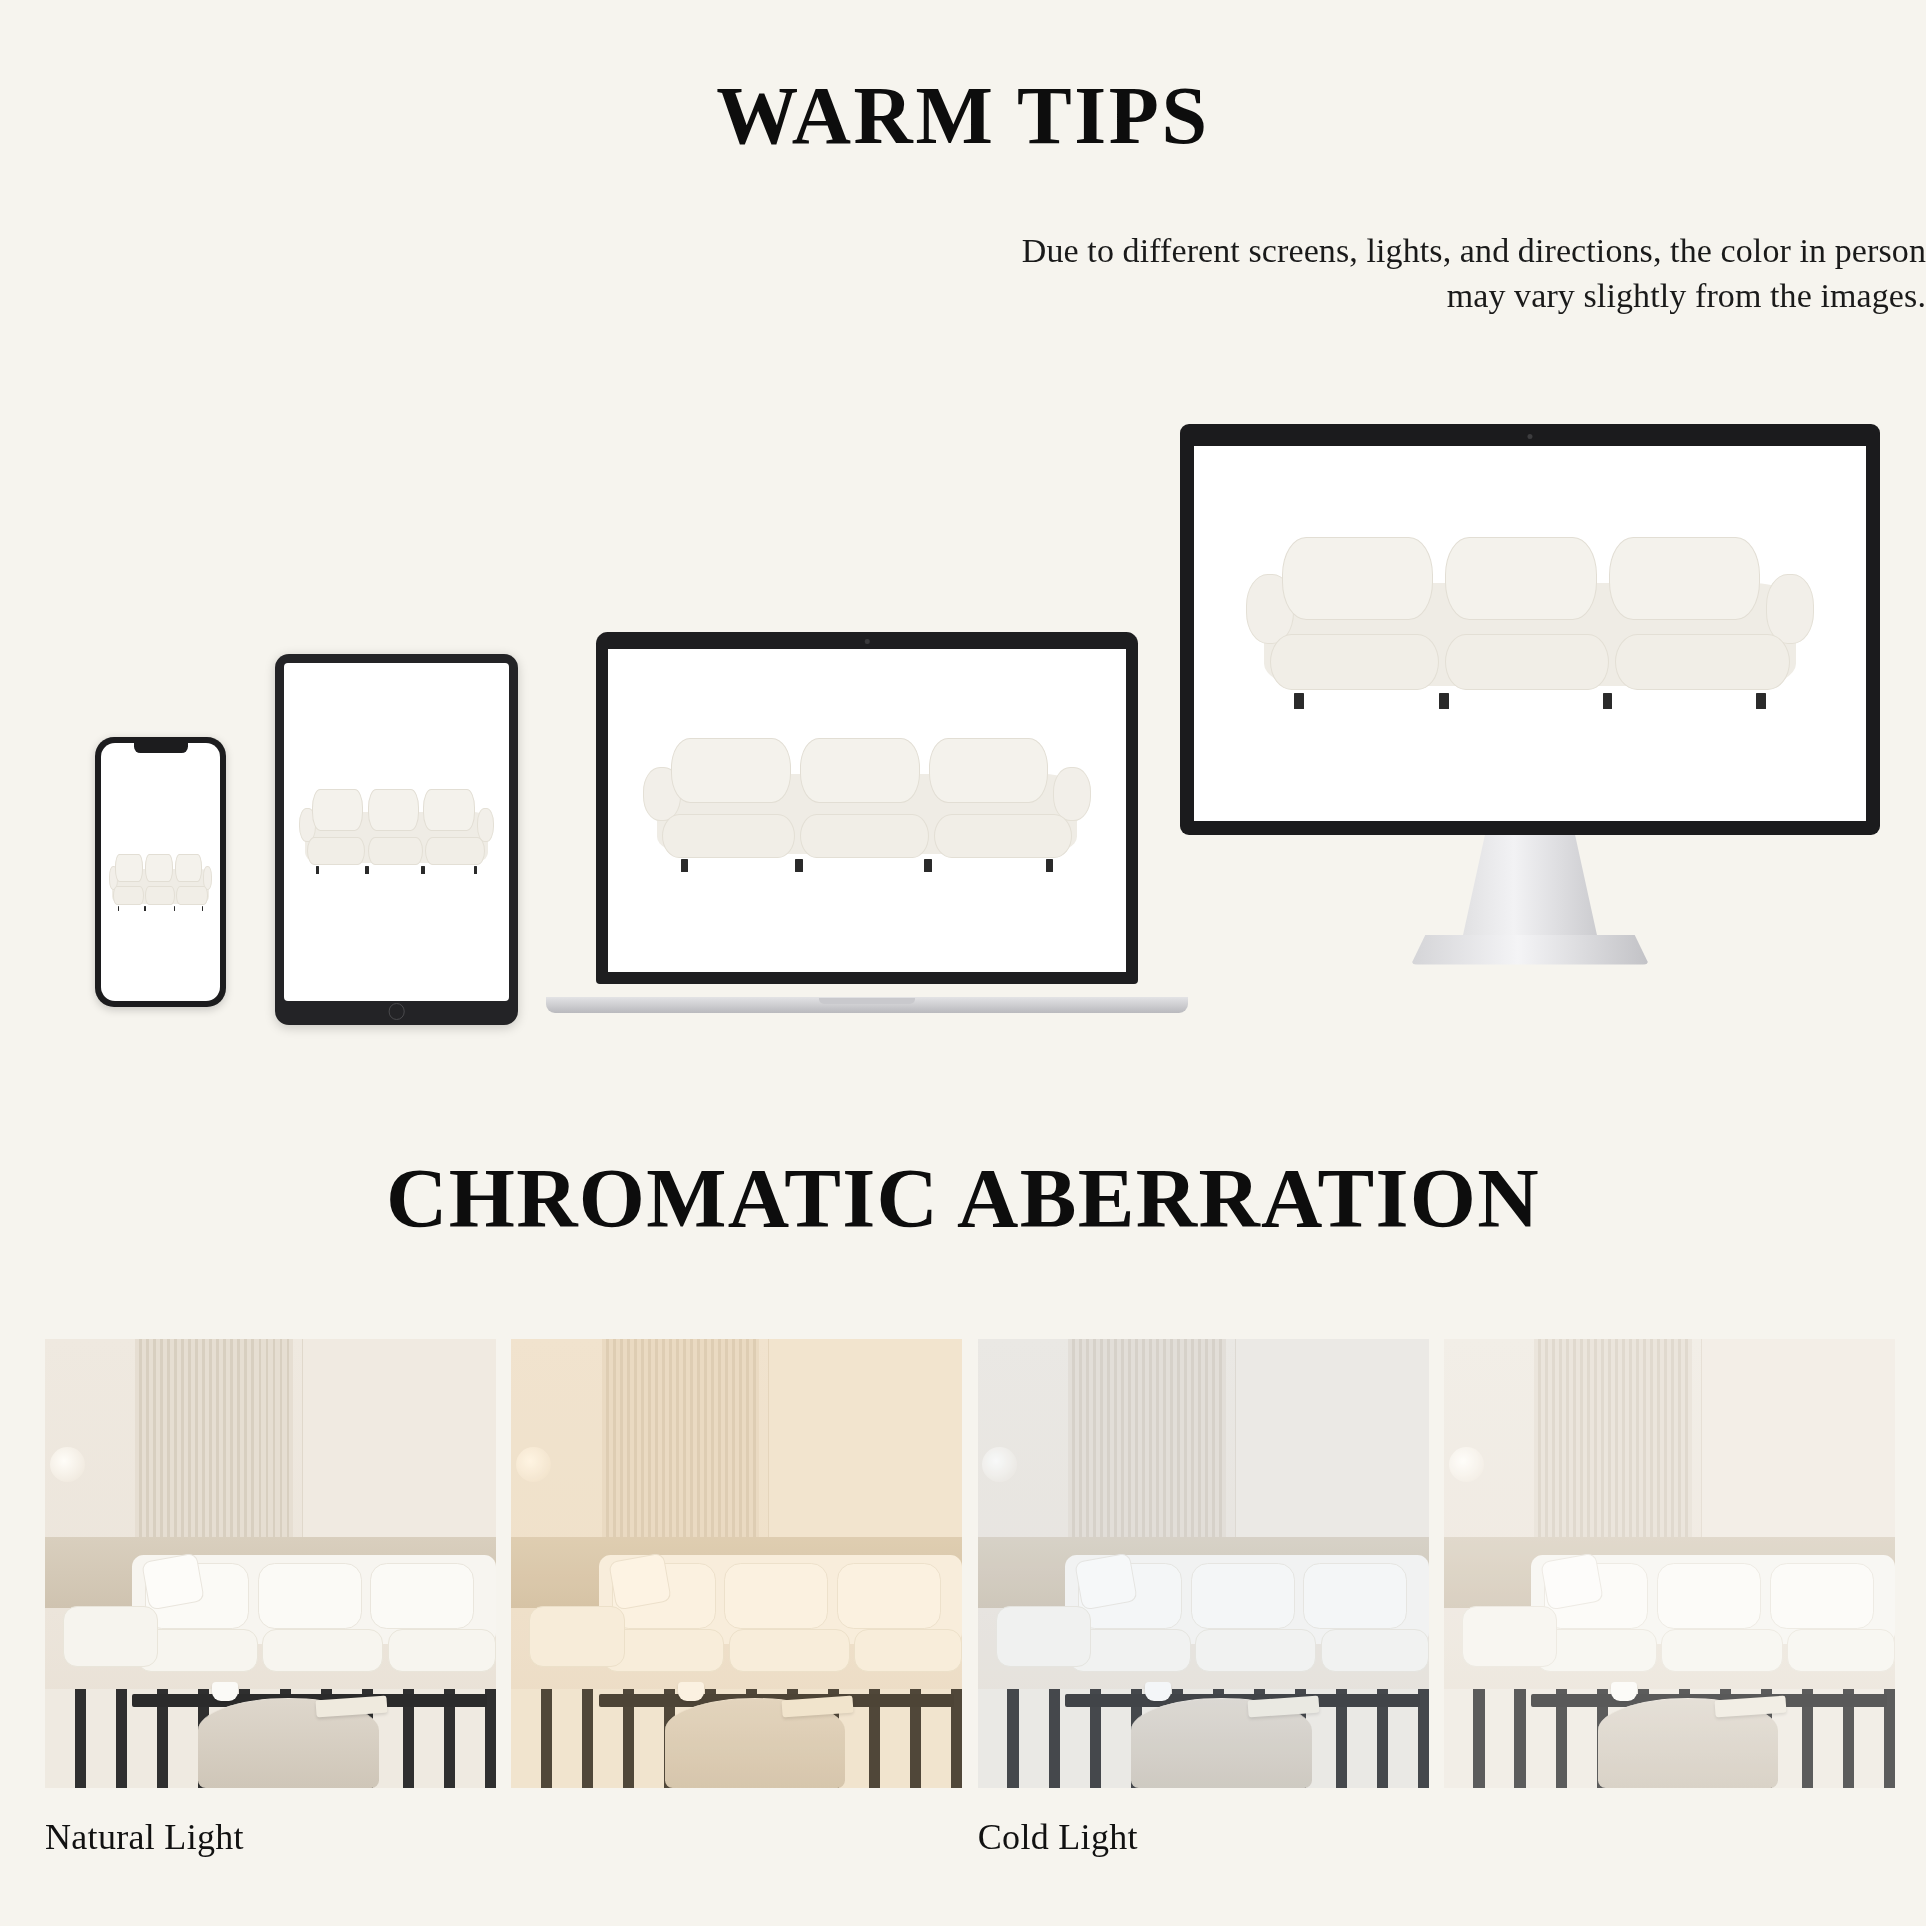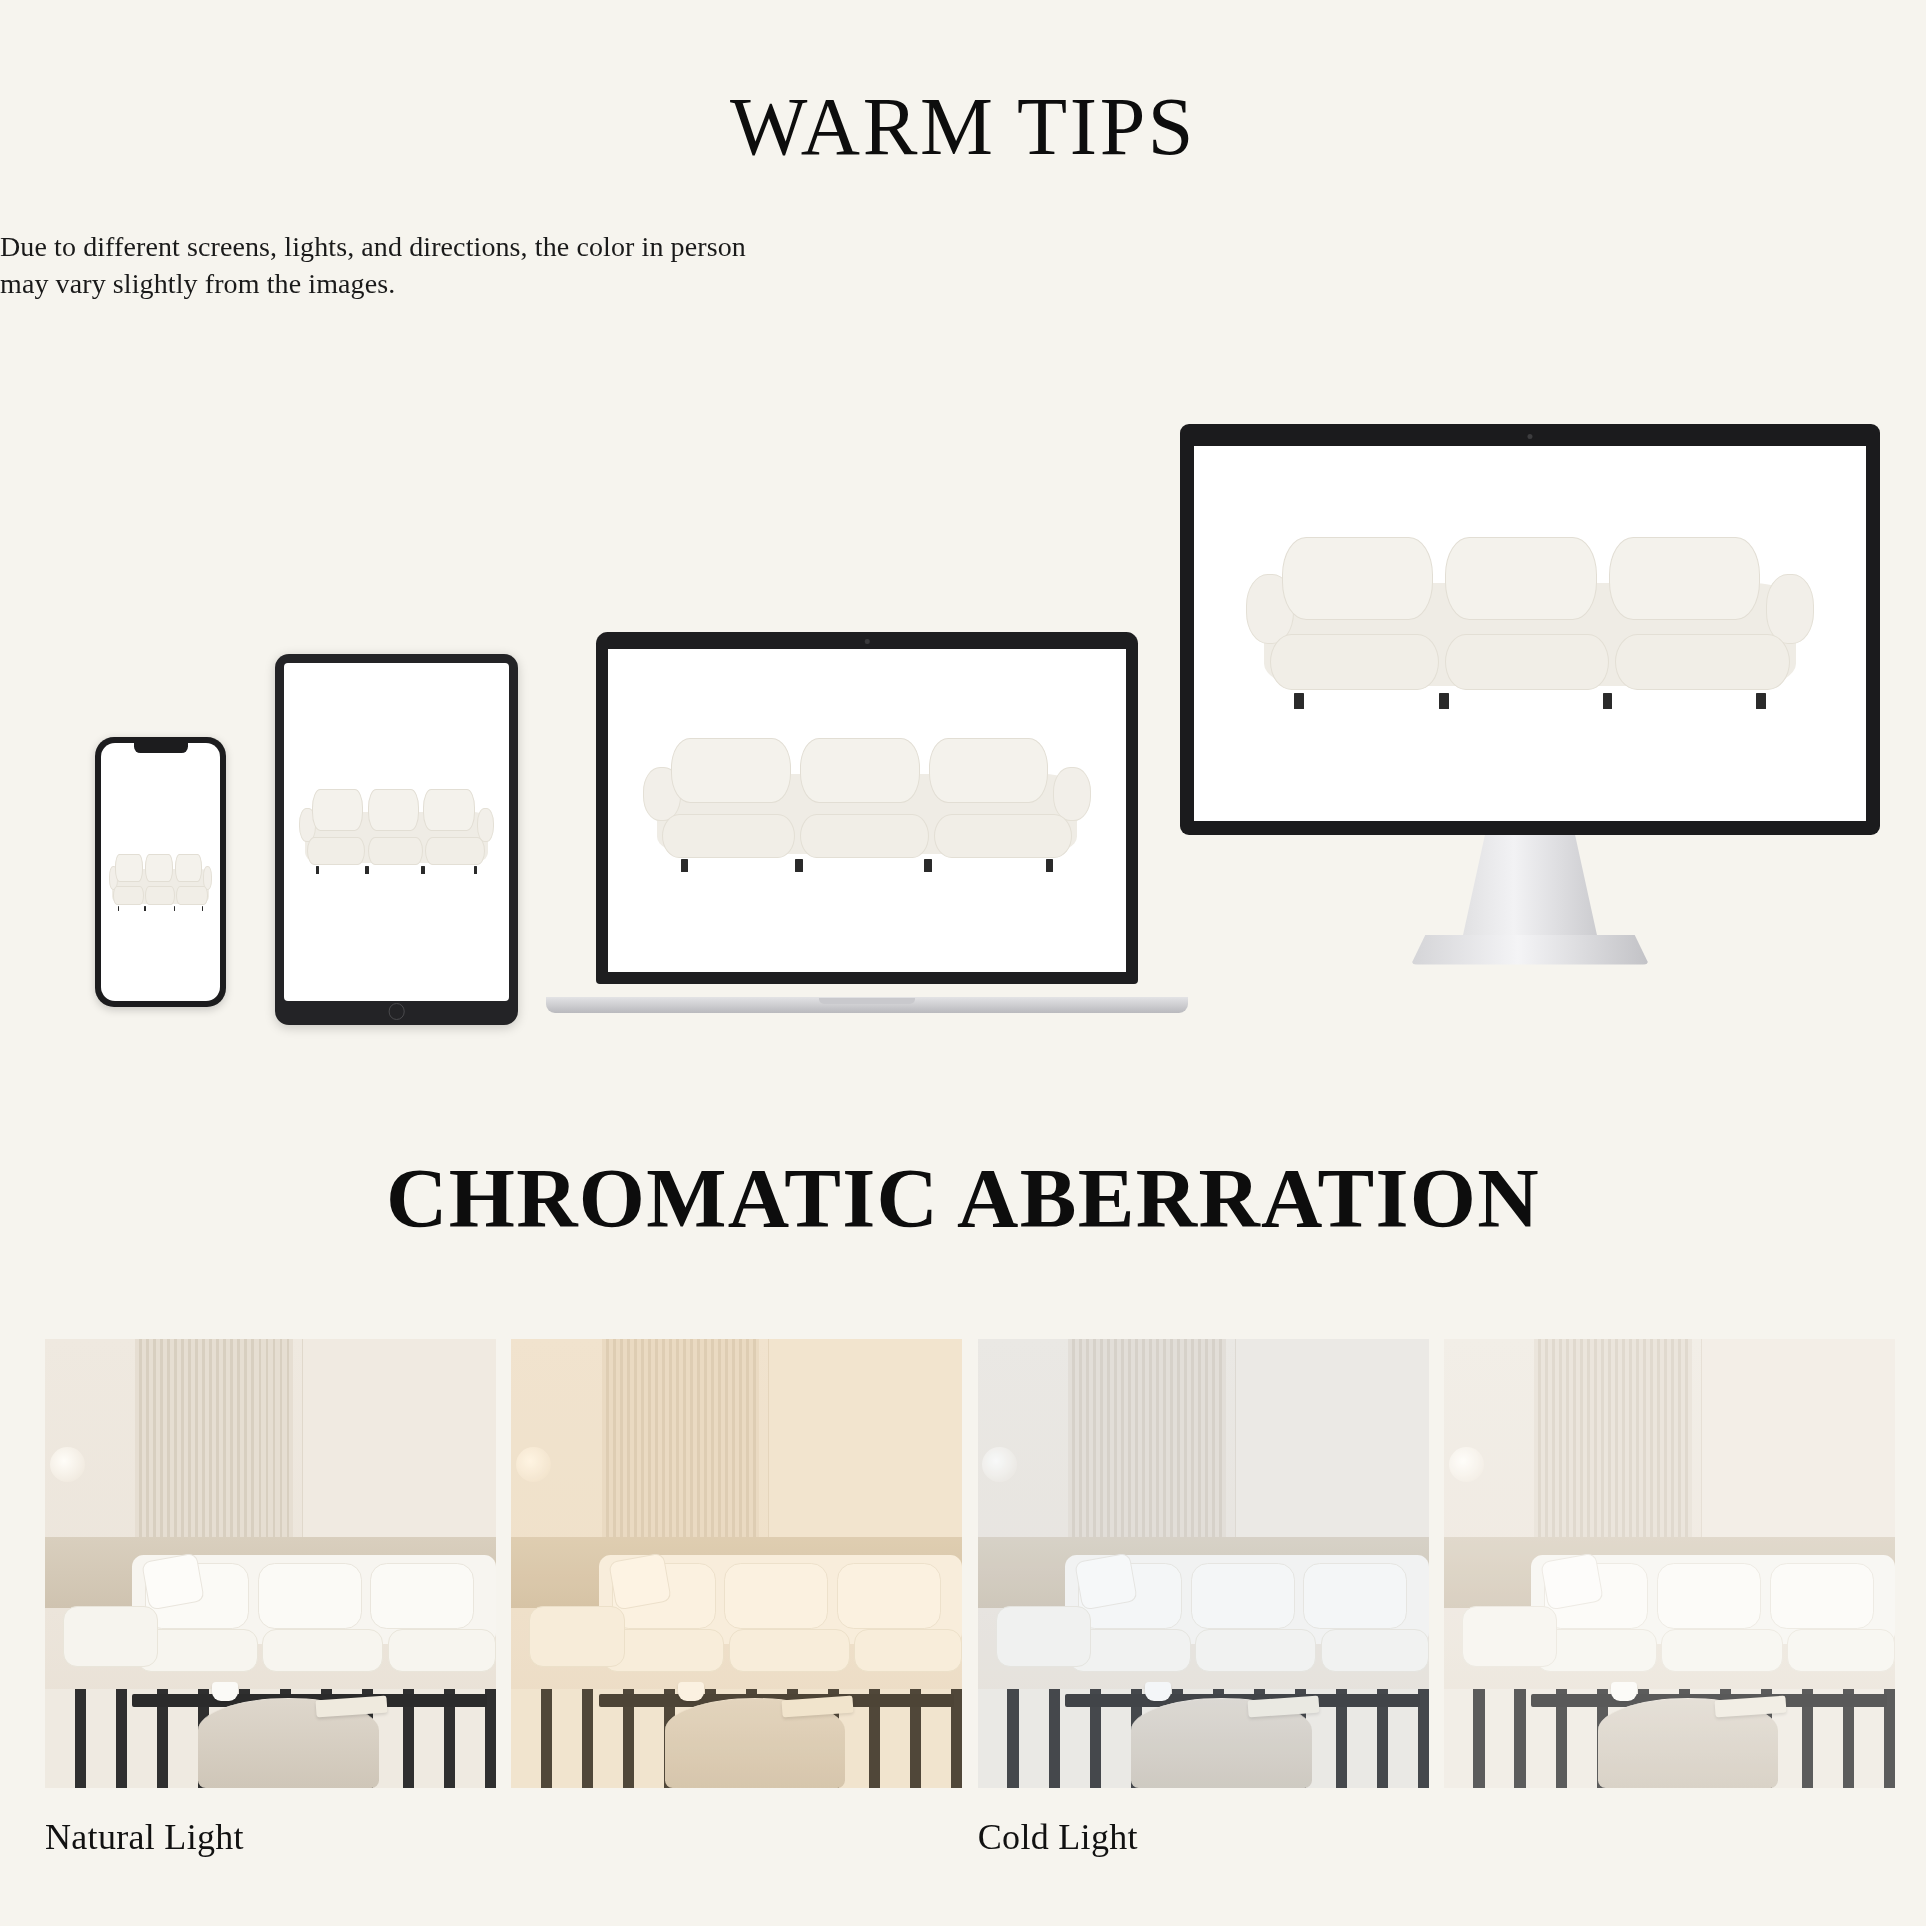--- a/index.html
+++ b/index.html
@@ -13,37 +13,37 @@
   .page {
     position: relative;
     width: 1926px;
     height: 1926px;
     background: #f6f4ee;
   }
 
   
   .headline {
     position: absolute;
-    top: 80px;
+    top: 69px;
     left: 0;
     width: 1926px;
     text-align: center;
     font-family: "Liberation Serif", serif;
-    font-weight: 400;
+    font-weight: 700;
     font-size: 82px;
     letter-spacing: 2.6px;
     color: #0d0d0d;
   }
   .subline {
     position: absolute;
     top: 228px;
     left: 0;
     width: 1926px;
-    text-align: left;
-    font-size: 28px;
+    text-align: right;
+    font-size: 34px;
     line-height: 1.33;
     color: #1a1a1a;
     letter-spacing: 0.1px;
   }
   .subline .l2 { display: block; }
 
   
   .devices {
     position: absolute;
     top: 411px;

